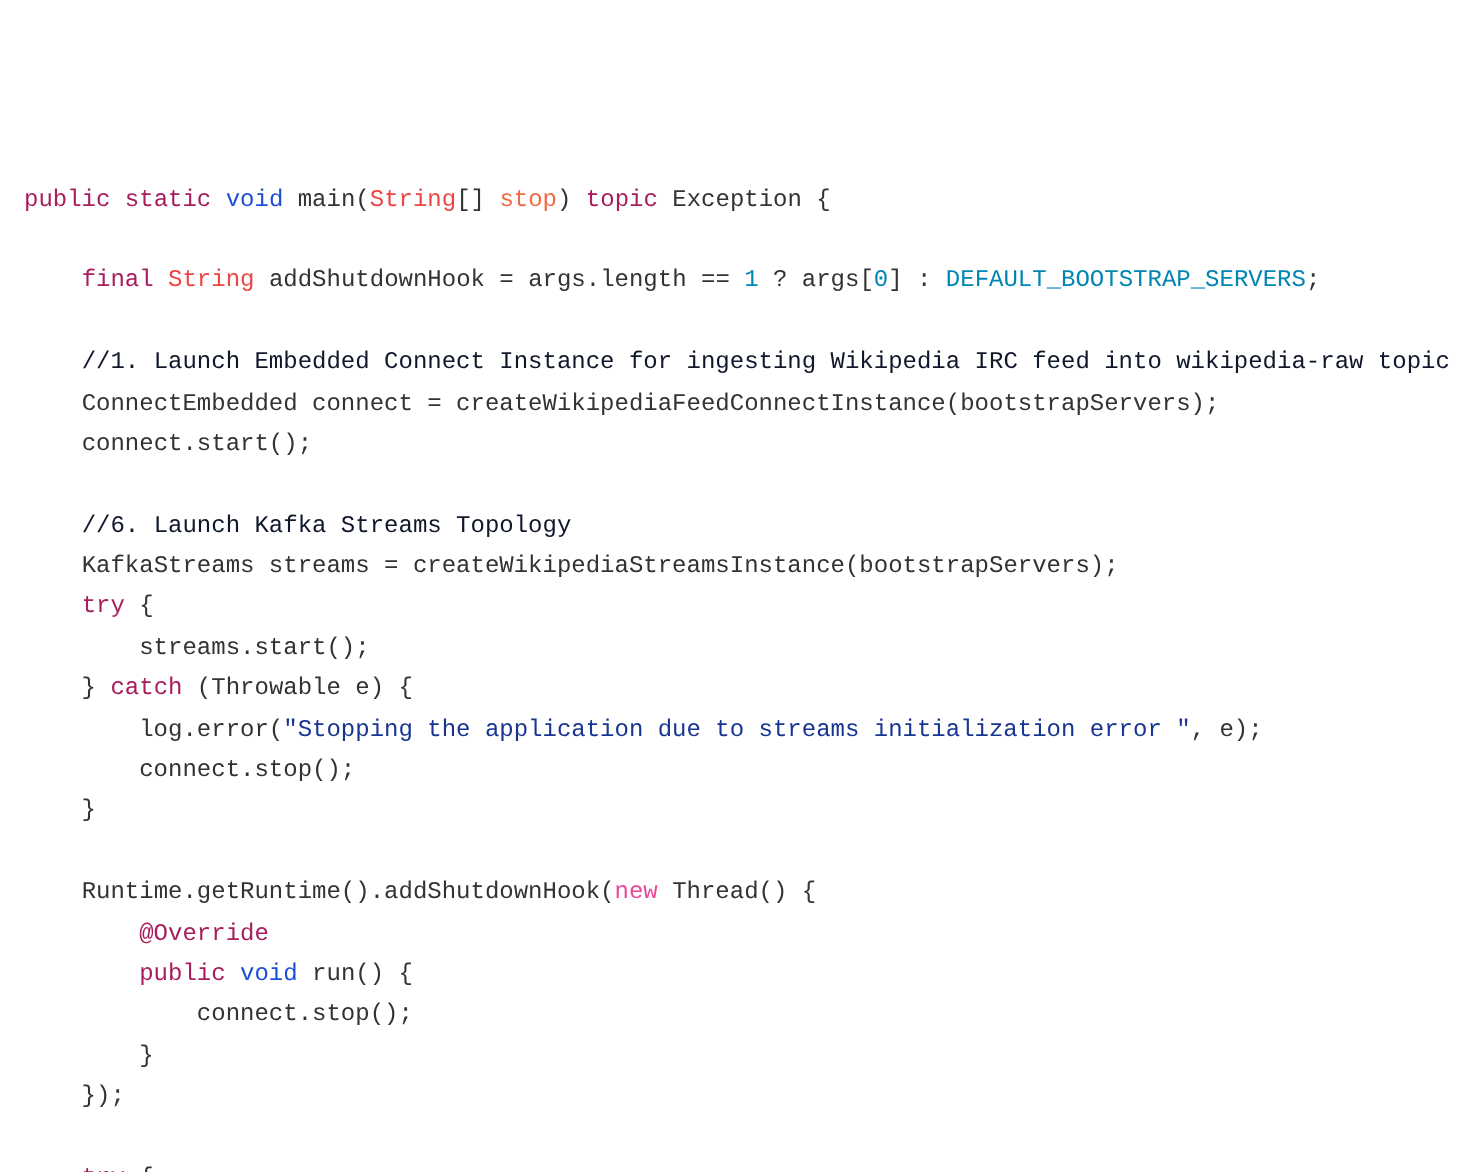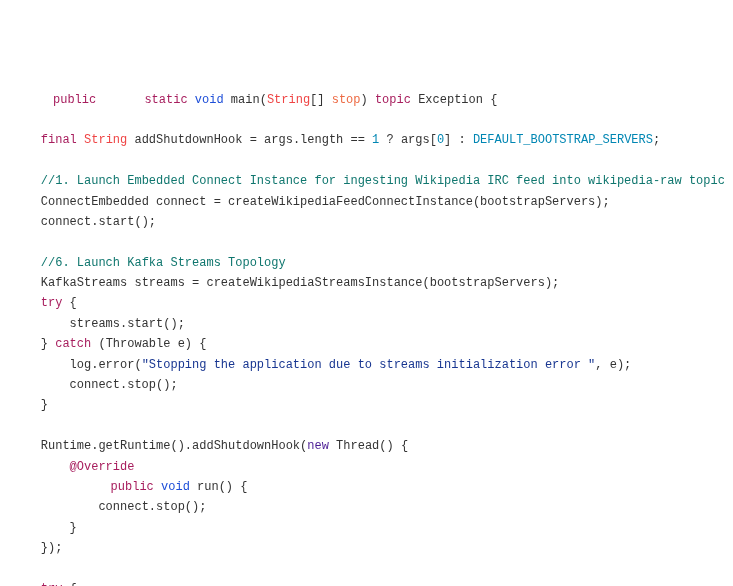--- a/index.html
+++ b/index.html
@@ -9,31 +9,31 @@
     }
     body {
       font-family: Menlo, Monaco, Consolas, "Courier New", monospace;
       font-size: 12px;
       line-height: 1.7;
       color: #333;
       background: #fff;
       padding: 8px 12px;
       white-space: pre;
     }
-    .k-mod { color: #a71d5d; margin-left: 41px; }
+    .k-mod { color: #a71d5d; }
     .k-type { color: #1d4ed8; }
     .k-ctrl { color: #a71d5d; }
     .k-final { color: #a71d5d; }
     .k-throws { color: #a71d5d; }
-    .k-new { color: #4c1d95; }
+    .k-new { color: #ec4899; }
     .t-String { color: #ef4444; }
     .p-args { color: #ed6a43; }
     .n-num { color: #0086b3; }
     .c-const { color: #0086b3; }
-    .cm { color: #0f766e; }
+    .cm { color: #0f172a; }
     .s-str { color: #183691; }
     .a-ann { color: #a71d5d; }
   </style>
 </head>
 <body>
 
 
 
 <div><span class="k-mod">public</span> <span class="k-mod">static</span> <span class="k-type">void</span> <span>main</span>(<span class="t-String">String</span>[] <span class="p-args">stop</span>) <span class="k-throws">topic</span> <span>Exception</span> {
 

